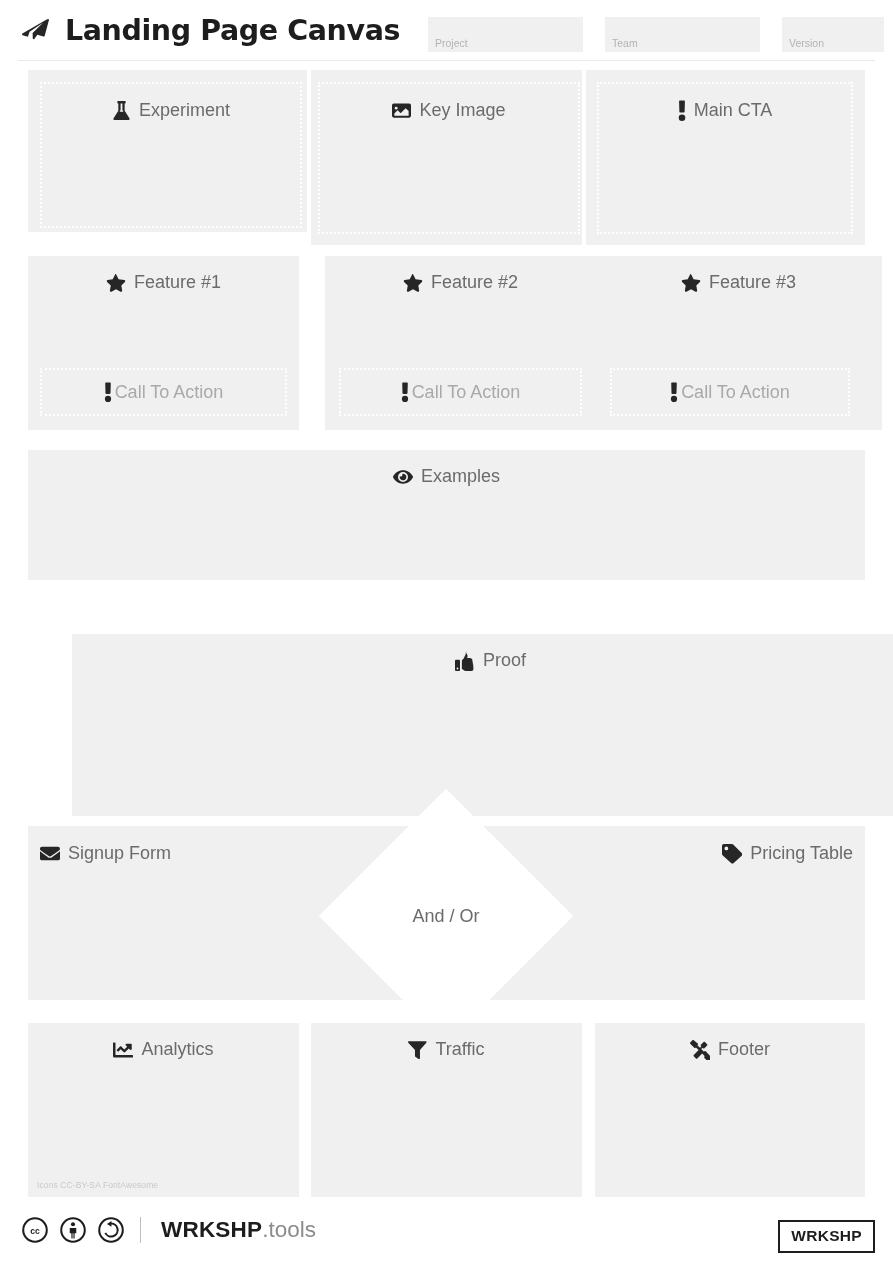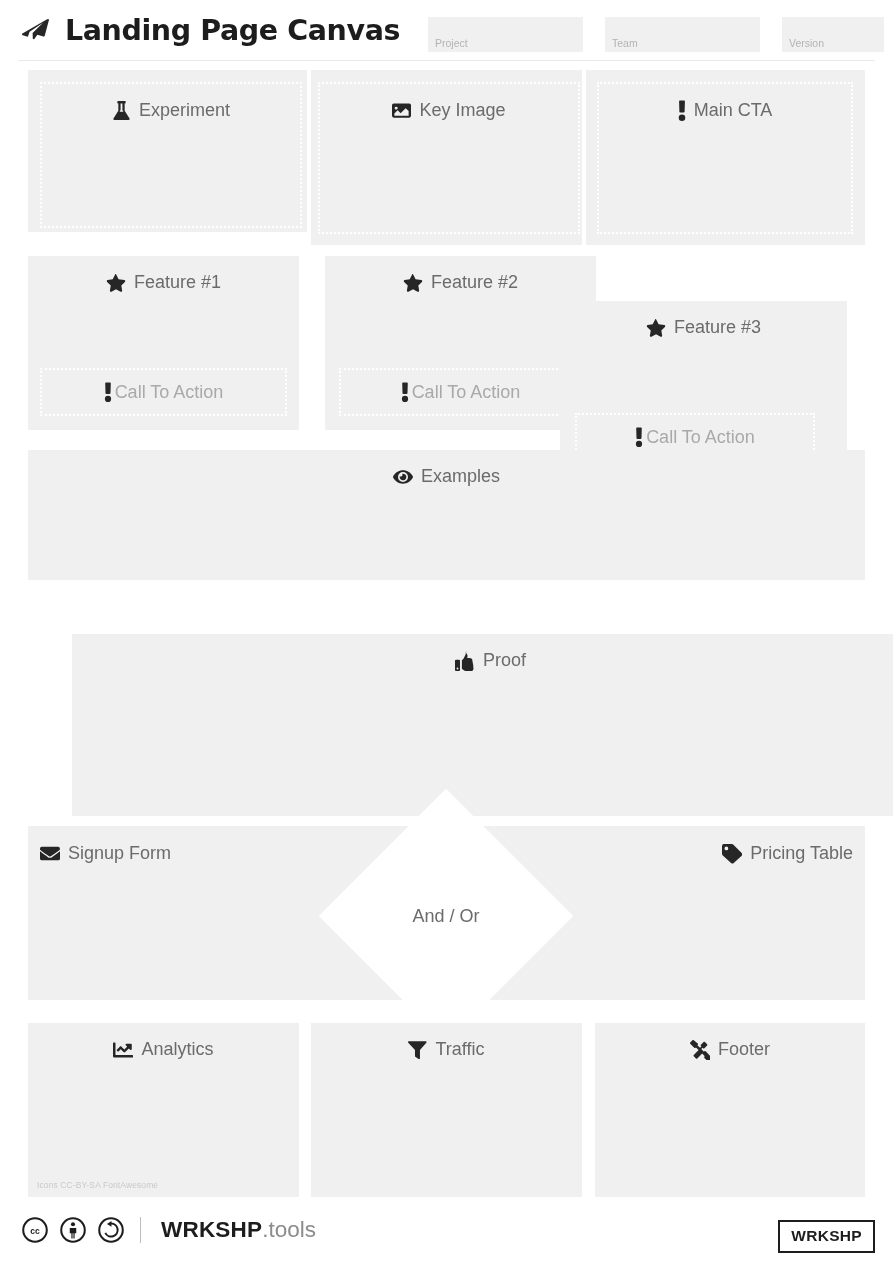--- a/index.html
+++ b/index.html
@@ -114,21 +114,21 @@
   #row1-box-b { left: 311px; top: 70px; width: 271px; height: 175px; }
   #row1-box-c { left: 586px; top: 70px; width: 279px; height: 175px; }
   #row1-dot-a { left: 40px;  top: 82px; width: 262px; height: 146px; }
   #row1-dot-b { left: 318px; top: 82px; width: 262px; height: 152px; }
   #row1-dot-c { left: 597px; top: 82px; width: 256px; height: 152px; }
 
   
   .feature-box { top: 256px; height: 174px; }
   #feat1 { left: 28px;  width: 271px; }
   #feat2 { left: 311px; width: 271px; margin-left: 14px; }
-  #feat3 { left: 560px; width: 287px; margin-top: 45px; }
+  #feat3 { left: 595px; width: 287px; }
   .cta-dot {
     position: absolute;
     top: 112px;
     height: 48px;
     border: 2px dotted #ffffff;
     box-sizing: border-box;
     display: flex;
     align-items: center;
     justify-content: center;
   }

